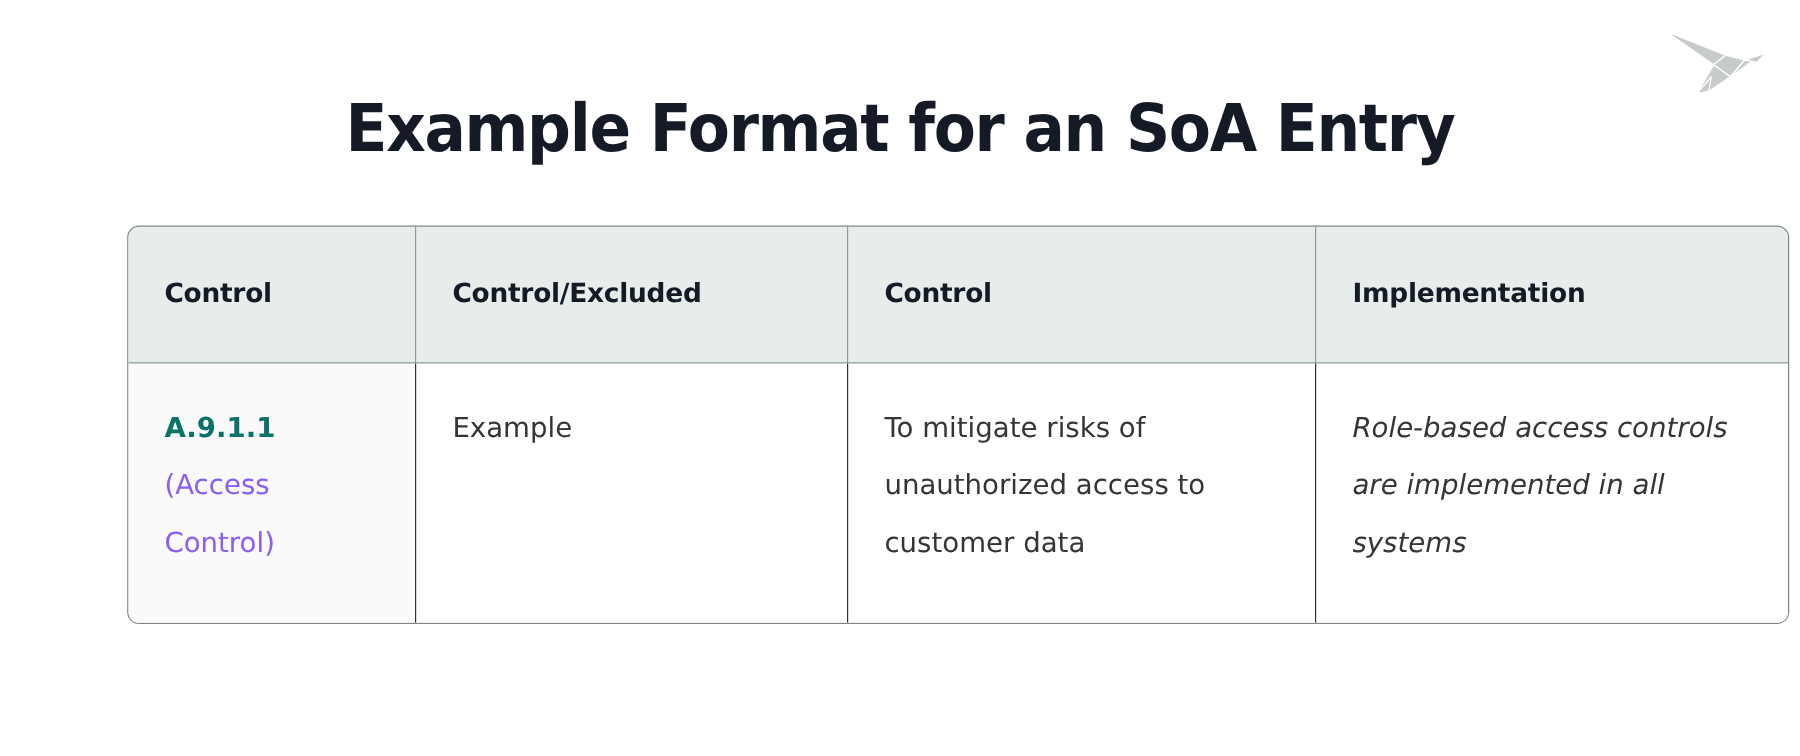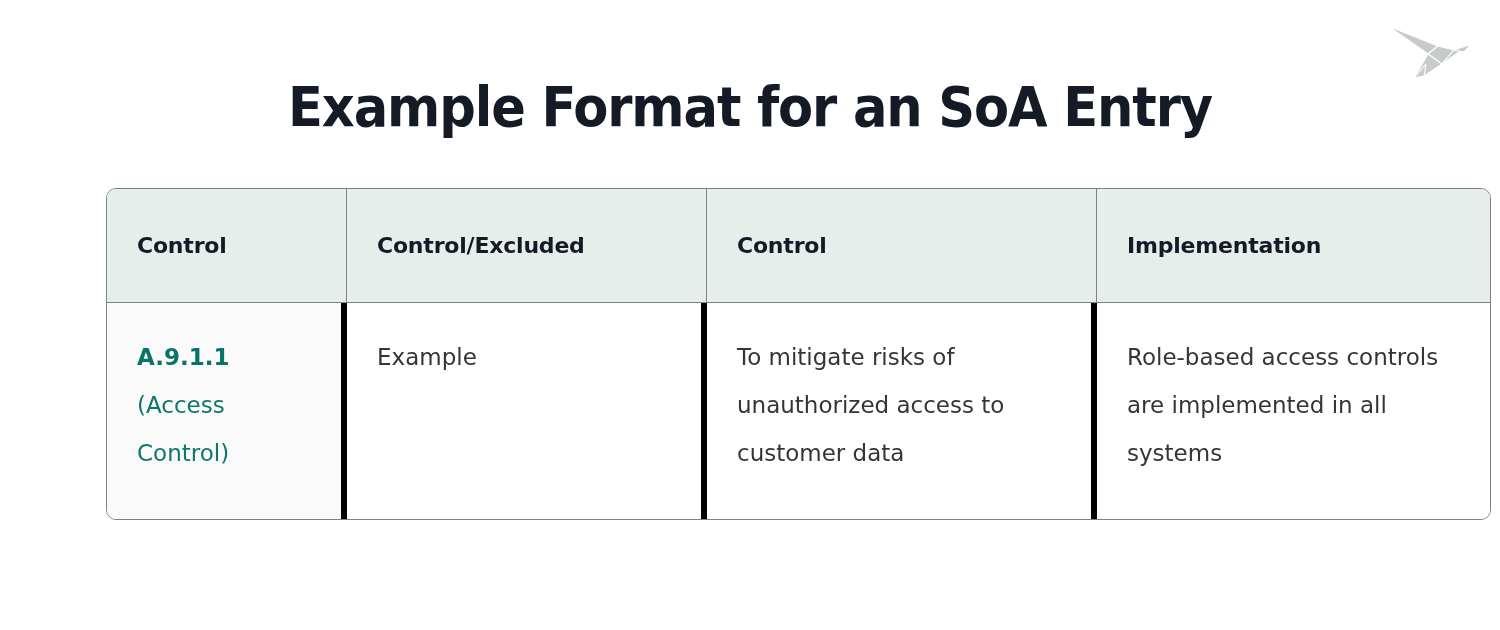--- a/index.html
+++ b/index.html
@@ -93,37 +93,37 @@
 
   table.soa tbody td {
     background: #ffffff;
     color: #333638;
     font-family: "DejaVu Sans", sans-serif;
     font-weight: 400;
     font-size: 23px;
     line-height: 48px;
     text-align: left;
     padding: 30px 34px 42px 30px;
-    border-right: 6px solid #000000;
+    border-right: 1px solid #000000;
     vertical-align: top;
     box-sizing: border-box;
   }
-  table.soa tbody td:last-child { border-right: none; }
+  table.soa tbody td:last-child { border-right: none; font-style: italic; }
   table.soa tbody td.first-col {
     background: #fafafa;
   }
 
   .ctrl-code {
     display: block;
     color: #0a7368;
     font-weight: 700;
   }
   .ctrl-name {
     display: block;
-    color: #0f766e;
+    color: #8b5cf6;
     font-weight: 400;
   }
   .cell-text { display: block; }
 </style>
 </head>
 <body>
 
 <div class="page">
 
   <div class="logo-wrap">

